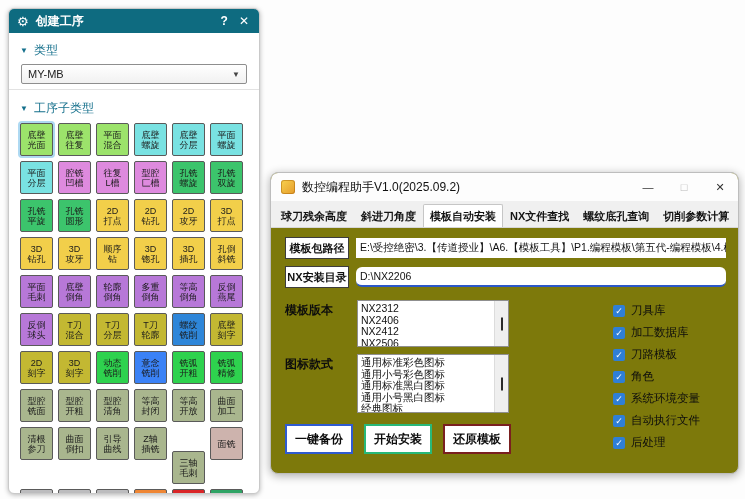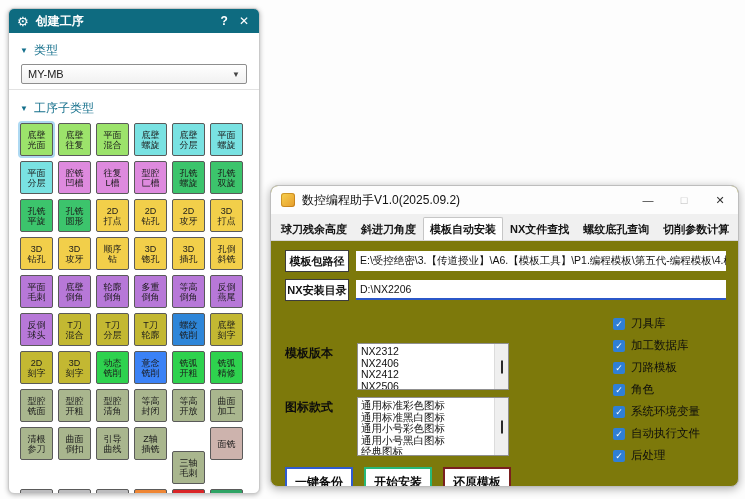--- a/index.html
+++ b/index.html
@@ -33,21 +33,21 @@
     display:grid;grid-template-columns:repeat(6,33px);gap:5px 5px;padding:2px 0 7px 1px;
   }
   .gbtn{
     height:31px;border:1px solid #5a5a5a;border-radius:2px;
     display:flex;align-items:center;justify-content:center;text-align:center;
     font-size:9px;line-height:10px;color:#1b1b1b;white-space:pre-line;cursor:default;
   }
   .gbtn.selected{box-shadow:0 0 0 2px #aed9f2;}
   
   .win{
-    position:absolute;left:270px;top:185px;width:467px;height:300px;
+    position:absolute;left:270px;top:172px;width:467px;height:300px;
     background:#7d790b;border:1px solid #bdbdbd;border-radius:8px;
     box-shadow:0 2px 10px rgba(0,0,0,.32);overflow:hidden;display:flex;flex-direction:column;
   }
   .win-titlebar{
     height:28px;background:#fdfdfd;display:flex;align-items:center;padding-left:10px;
     font-size:12px;color:#111;gap:7px;flex:0 0 auto;
   }
   .app-icon{width:14px;height:14px;border-radius:3px;background:linear-gradient(135deg,#f8d24e,#e59b2b);
     box-shadow:inset 0 0 0 1px rgba(160,90,0,.45);}
   .win-title{white-space:nowrap;}
@@ -63,23 +63,23 @@
   .win-content{flex:1;padding:9px 12px 0 14px;position:relative;}
   .field-row{display:flex;align-items:center;gap:7px;margin-bottom:7px;}
   .lbtn{
     width:62px;height:20px;background:#fff;border:1px solid #3c3c3c;display:flex;align-items:center;
     justify-content:center;font-size:11px;font-weight:700;color:#111;flex:0 0 auto;
   }
   .textbox{
     flex:1;height:20px;background:#fff;display:flex;align-items:center;padding:0 4px;
     font-size:10.5px;color:#111;white-space:nowrap;overflow:hidden;
   }
-  .textbox.focused{border-bottom:2px solid #2b57c8;height:18px;}
+  .textbox.focused{border-bottom:2px solid #2b57c8;height:18px;border-radius:6px;}
   .mid{display:flex;margin-top:12px;}
-  .mid-left{width:268px;margin-top:30px;}
+  .mid-left{width:268px;}
   .list-row{display:flex;margin-bottom:7px;}
   .mid-label{width:72px;font-size:12px;font-weight:700;color:#0d0d0d;padding-top:2px;flex:0 0 auto;}
   .listbox{
     width:152px;background:#fff;border:1px solid #8f8f8f;position:relative;
     font-size:10.5px;line-height:11.5px;color:#111;padding:2px 16px 0 3px;overflow:hidden;box-sizing:border-box;
   }
   .listbox.v1{height:47px;}
   .listbox.v2{height:59px;}
   .list-scroll{position:absolute;top:0;right:0;bottom:0;width:13px;background:#efefef;border-left:1px solid #dcdcdc;}
   .list-thumb{position:absolute;top:50%;left:50%;transform:translate(-50%,-50%);width:2px;height:13px;background:#2a2a2a;}
@@ -283,22 +283,22 @@
               <div>NX2506</div>
             </div>
         </div>
         <div class="list-row">
           <div class="mid-label">图标款式</div>
           <div class="listbox v2" id="icon-list">
             <span class="list-scroll">
                 <span class="list-thumb"></span>
               </span>
           <div>通用标准彩色图标</div>
+              <div>通用小号彩色图标</div>
               <div>通用标准黑白图标</div>
-              <div>通用小号彩色图标</div>
               <div>通用小号黑白图标</div>
               <div>经典图标</div>
             </div>
         </div>
         <div class="action-row" id="action-row">
             <div class="abtn" style="border-color: rgb(47, 91, 208);">一键备份</div>
             <div class="abtn" style="border-color: rgb(40, 184, 120);">开始安装</div>
             <div class="abtn" style="border-color: rgb(122, 31, 31);">还原模板</div>
           </div>
       </div>

